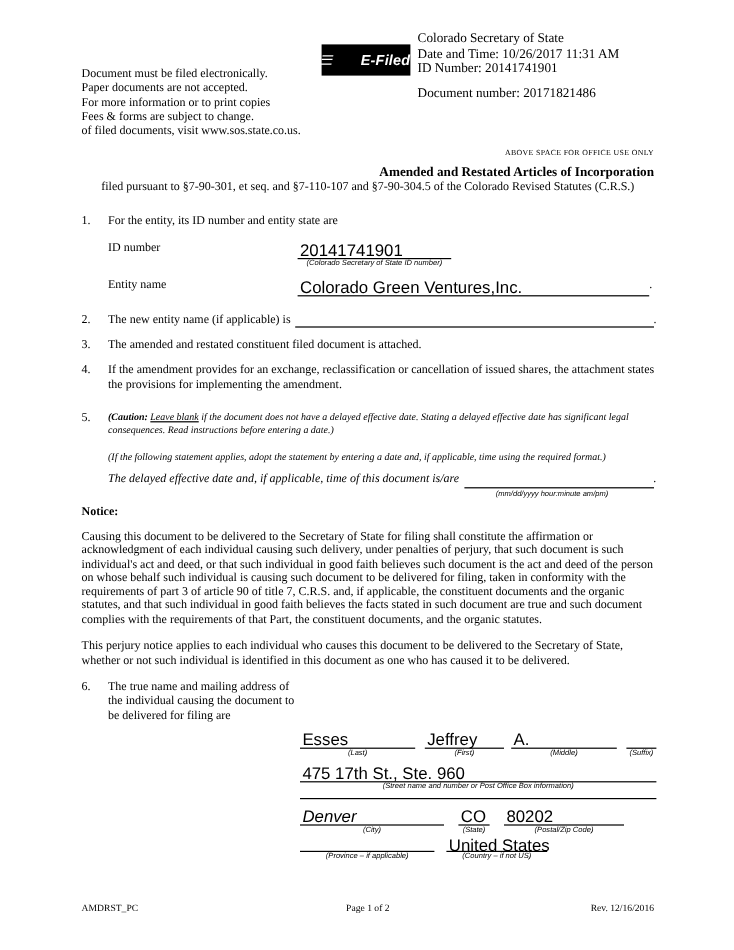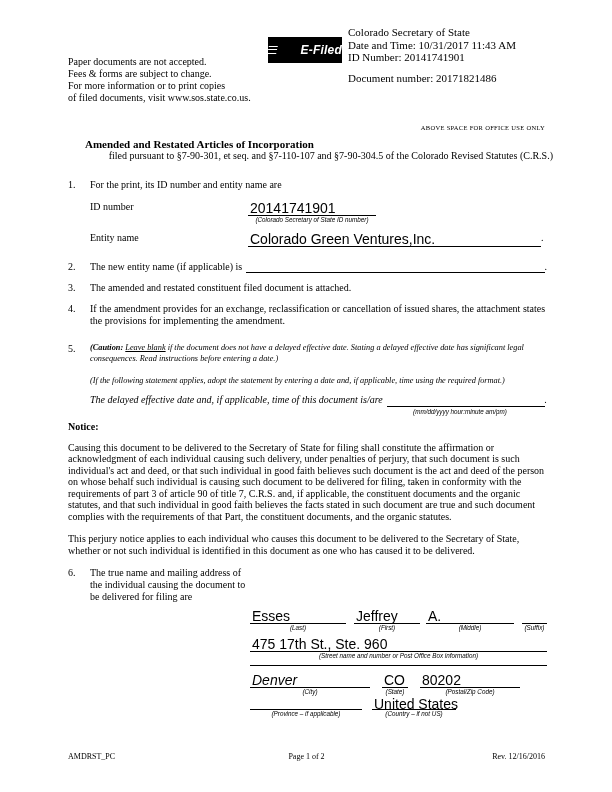--- a/index.html
+++ b/index.html
@@ -16,22 +16,22 @@
     position:absolute; left:268px; top:37px; width:74px; height:26px;
     background:#000; color:#fff; display:flex; align-items:center; justify-content:space-between;
   }
   .efiled-text { font-family:"Liberation Sans", sans-serif; font-style:italic; font-weight:bold; font-size:12px; letter-spacing:0.2px; }
   .speed-lines { display:inline-block; width:9px; height:8px; margin-right:1px;
     border-top:1.5px solid #fff; border-bottom:1.5px solid #fff; position:relative; transform:skewX(-12deg); }
   .speed-lines::after { content:""; position:absolute; left:0; right:0; top:2px; border-top:1.5px solid #fff; }
   .office-block { position:absolute; left:348px; top:26px; font-size:11px; line-height:12.5px; }
   .office-line.gap { margin-top:8px; }
   .office-use-note { position:absolute; right:67px; top:124px; font-size:6.5px; letter-spacing:0.3px; }
-  .doc-title { position:absolute; left:85px; right:67px; top:138px; text-align:left; font-weight:bold; font-size:11px; }
-  .doc-subtitle { position:absolute; left:60px; right:59px; top:150px; text-align:right; font-size:10px; }
+  .doc-title { position:absolute; left:52px; right:67px; top:138px; text-align:right; font-weight:bold; font-size:11px; }
+  .doc-subtitle { position:absolute; left:60px; right:59px; top:150px; text-align:center; font-size:10px; }
 
   
   .content { position:absolute; left:68px; top:179px; width:479px; font-size:10px; line-height:12px; }
   .row { display:flex; }
   .num { width:22px; flex-shrink:0; }
   .fill-val { font-family:"Liberation Sans", sans-serif; font-size:14px; }
   .fld { border-bottom:1px solid #000; height:15px; line-height:14px; padding:0 2px; white-space:nowrap; overflow:visible; }
   .cap { font-family:"Liberation Sans", sans-serif; font-style:italic; font-size:6.3px; line-height:8px; white-space:nowrap; }
   .blank { border-bottom:1px solid #000; }
 
@@ -96,48 +96,49 @@
   .footer .fl { flex:1; text-align:left; }
   .footer .fc { flex:1; text-align:center; }
   .footer .fr { flex:1; text-align:right; }
 </style>
 </head>
 <body>
 
 <div class="page">
 
   <div class="instructions">
+    <div>Document must be filed electronically.</div>
     <div>Paper documents are not accepted.</div>
+    <div>For more information or to print copies</div>
     <div>Fees &amp; forms are subject to change.</div>
-    <div>For more information or to print copies</div>
     <div>of filed documents, visit www.sos.state.co.us.</div>
   </div>
 
   <div class="efiled">
     <span class="speed-lines"></span>
     <span class="efiled-text">E-Filed</span>
   </div>
 
   <div class="office-block">
     <div class="office-line">Colorado Secretary of State</div>
-    <div class="office-line">Date and Time: 10/31/2017 11:43 AM</div>
+    <div class="office-line">Date and Time: 10/26/2017 11:31 AM</div>
     <div class="office-line">ID Number: 20141741901</div>
     <div class="office-line gap">Document number: 20171821486</div>
   </div>
 
   <div class="office-use-note">ABOVE SPACE FOR OFFICE USE ONLY</div>
 
   <div class="doc-title">Amended and Restated Articles of Incorporation</div>
   <div class="doc-subtitle">filed pursuant to §7-90-301, et seq. and §7-110-107 and §7-90-304.5 of the Colorado Revised Statutes (C.R.S.)</div>
 
   <div class="content">
 
     <div class="row">
       <span class="num">1.</span>
-      <span>For the print, its ID number and entity name are</span>
+      <span>For the entity, its ID number and entity state are</span>
     </div>
     <div class="id-row">
       <span class="lbl">ID number</span>
       <span class="fld id-fld fill-val">20141741901</span>
     </div>
     <div class="cap id-cap">(Colorado Secretary of State ID number)</div>
     <div class="entity-row">
       <span class="lbl">Entity name</span>
       <span class="fld entity-fld fill-val">Colorado Green Ventures,Inc.</span>
       <span>.</span>

